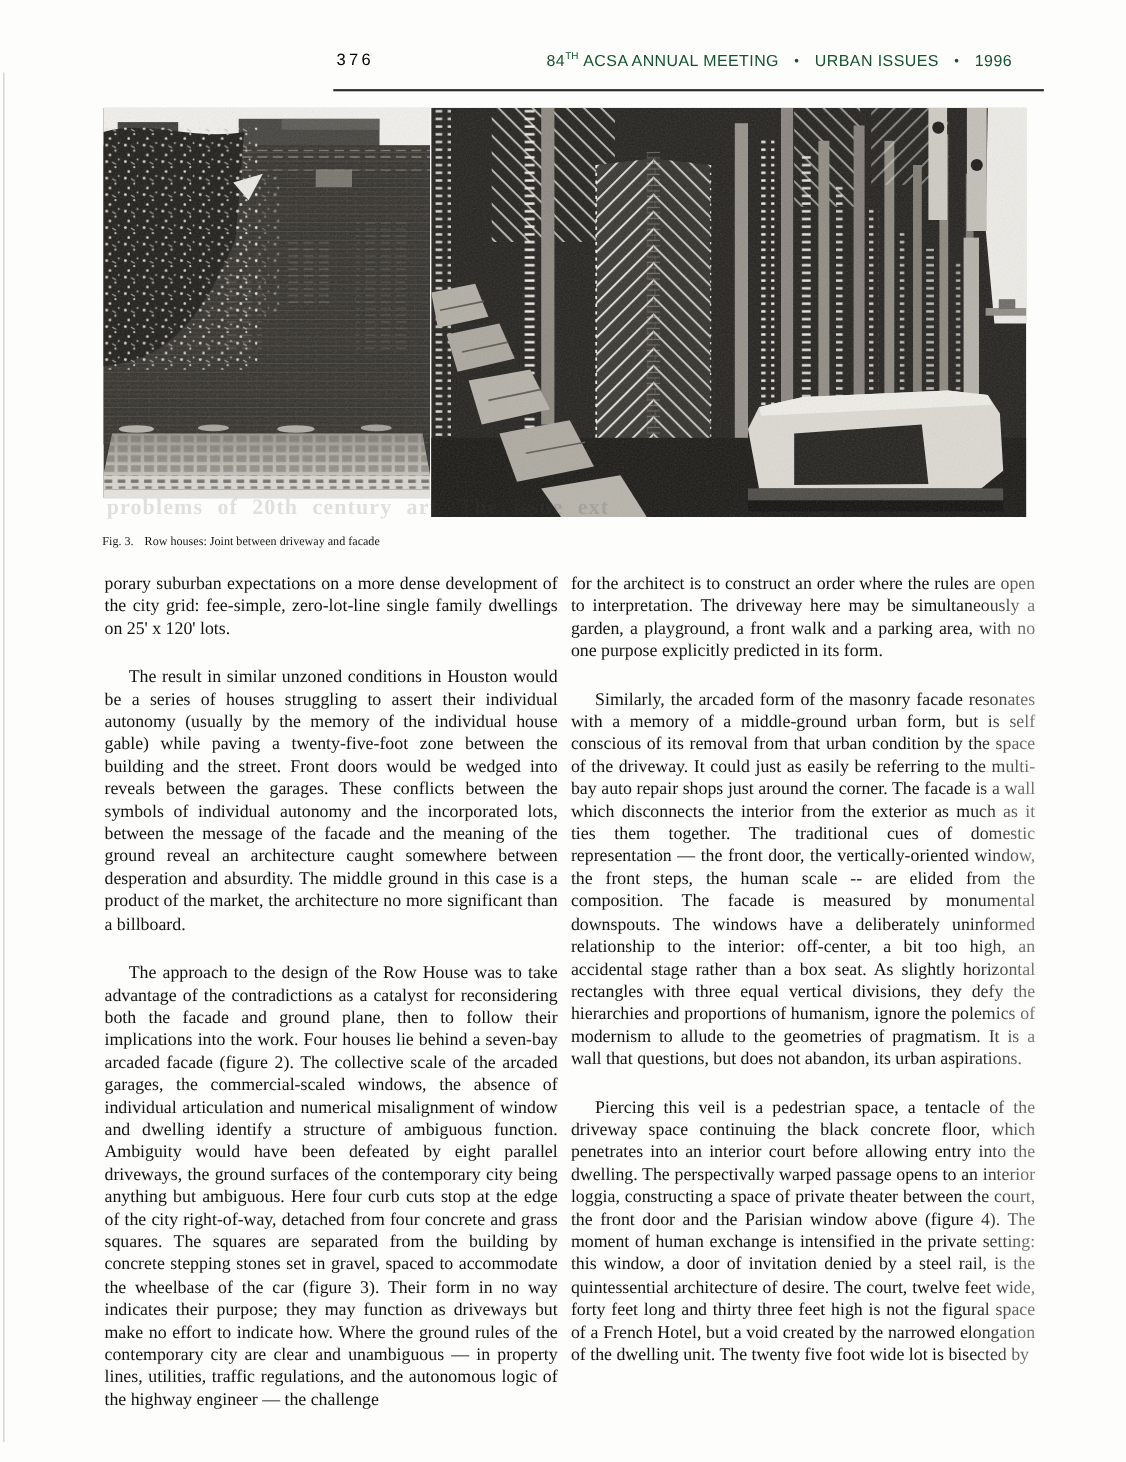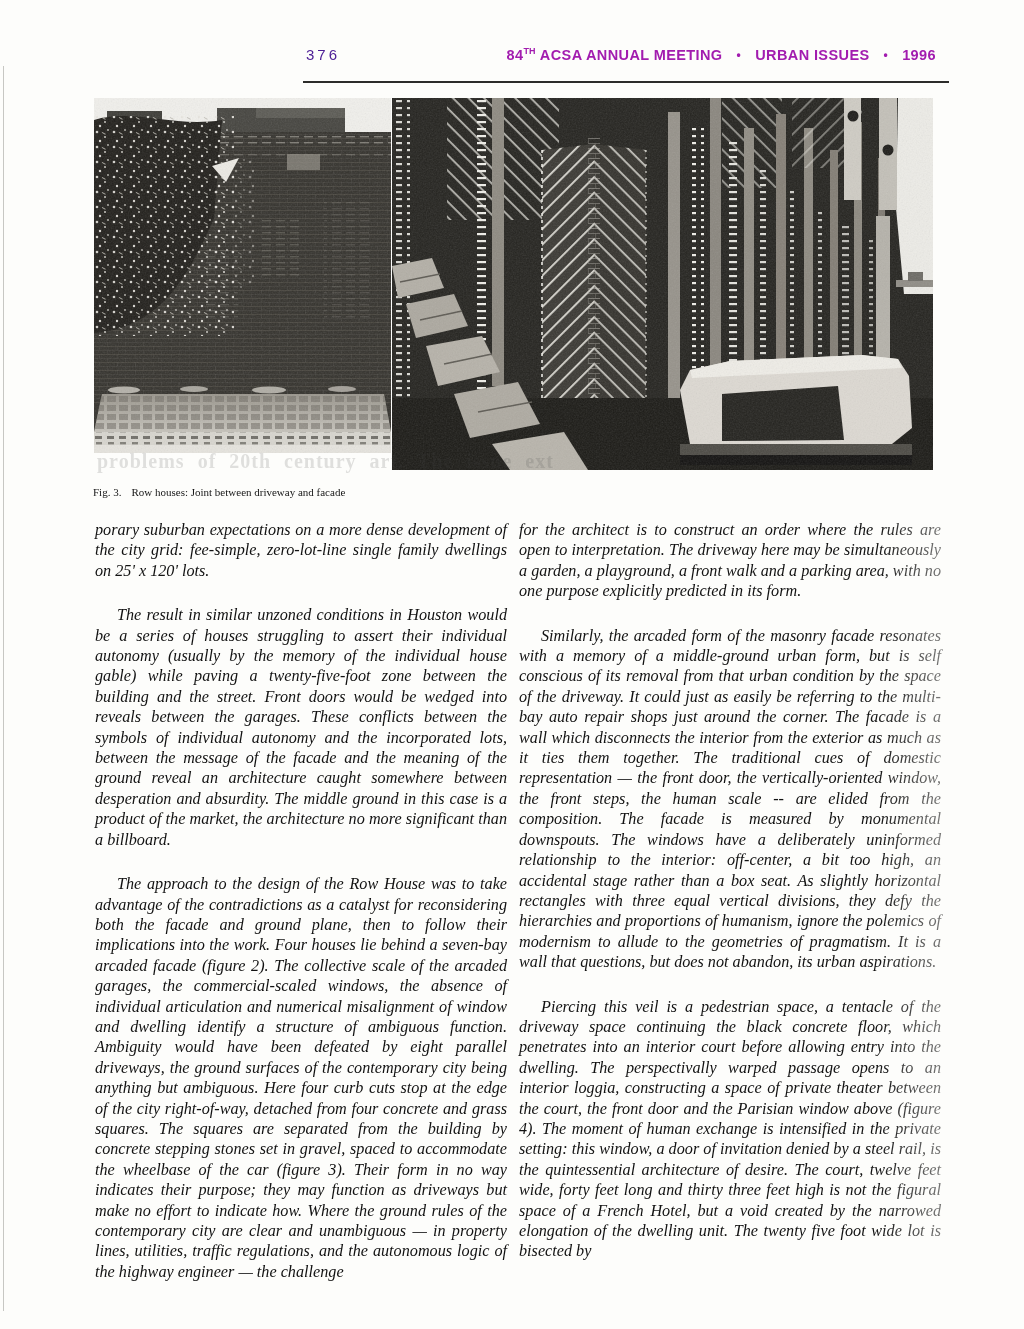--- a/index.html
+++ b/index.html
@@ -3,46 +3,46 @@
 <meta charset="utf-8">
 <style>
   html,body{margin:0;padding:0;}
   body{
     width:1024px;height:1329px;position:relative;overflow:hidden;
     background:#fdfdfb;font-family:"Liberation Serif",serif;color:#141414;
   }
   .scan-edge{position:absolute;left:3px;top:66px;width:1px;height:1245px;background:#c7c7c3;}
   .page-number{
     position:absolute;left:306px;top:46px;
-    font-family:"Liberation Sans",sans-serif;font-size:15px;letter-spacing:3px;color:#4c1d95;
+    font-family:"Liberation Sans",sans-serif;font-size:15px;letter-spacing:3px;color:#000000;
   }
   .journal-header{
-    position:absolute;right:88px;top:46px;white-space:nowrap;
-    font-family:"Liberation Sans",sans-serif;font-weight:700;font-size:14.5px;
-    letter-spacing:.4px;color:#a21caf;
+    position:absolute;right:104px;top:46px;white-space:nowrap;
+    font-family:"Liberation Sans",sans-serif;font-weight:400;font-size:14.5px;
+    letter-spacing:.4px;color:#14532d;
   }
   .journal-header sup{font-size:9px;vertical-align:6px;letter-spacing:0;}
   .journal-header .dot{display:inline-block;margin:0 14px;font-size:12px;vertical-align:1px;}
   .header-rule{position:absolute;left:303px;top:81px;width:646px;height:2px;background:#2c2c2a;}
 
   .photo{position:absolute;display:block;}
   #photoL{left:94px;top:98px;width:297px;height:355px;}
   #photoR{left:392px;top:98px;width:541px;height:372px;}
   .ghost-text{
     position:absolute;left:97px;top:450px;width:600px;
     font-size:20px;font-weight:700;letter-spacing:1px;word-spacing:7px;
     color:rgba(70,70,70,.16);white-space:nowrap;
   }
   .figure-caption{
     position:absolute;left:93px;top:486px;font-size:11px;color:#161616;
   }
   .figure-caption .cap-text{margin-left:10px;}
 
   .columns{position:absolute;left:95px;top:520px;width:846px;display:flex;}
-  .col{text-align:justify;font-size:16.2px;line-height:20.4px;color:#121212;font-style:italic;}
+  .col{text-align:justify;font-size:16.2px;line-height:20.4px;color:#121212;}
   .col-left{width:412px;margin-right:12px;}
   .col-right{width:422px;}
   .col p{margin:0;}
   .col p.indent{text-indent:22px;margin-top:24px;}
 
   .right-fade{
     position:absolute;left:876px;top:515px;width:84px;height:740px;pointer-events:none;
     background:linear-gradient(to right,rgba(253,253,251,0),rgba(253,253,251,.55));
   }
 </style>

